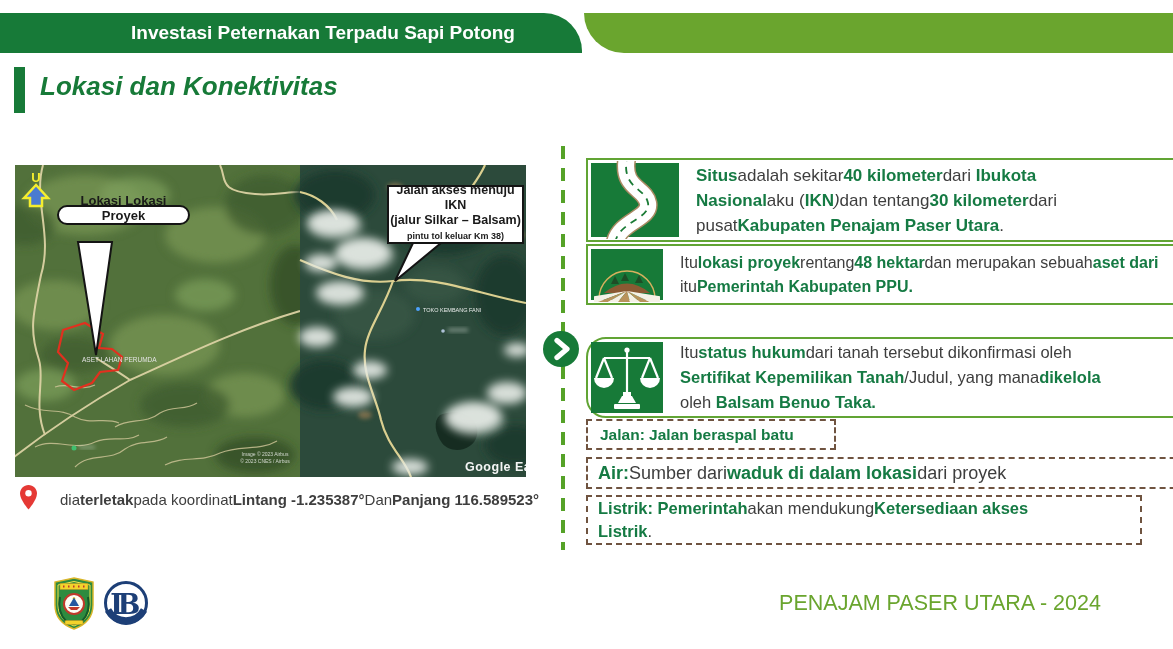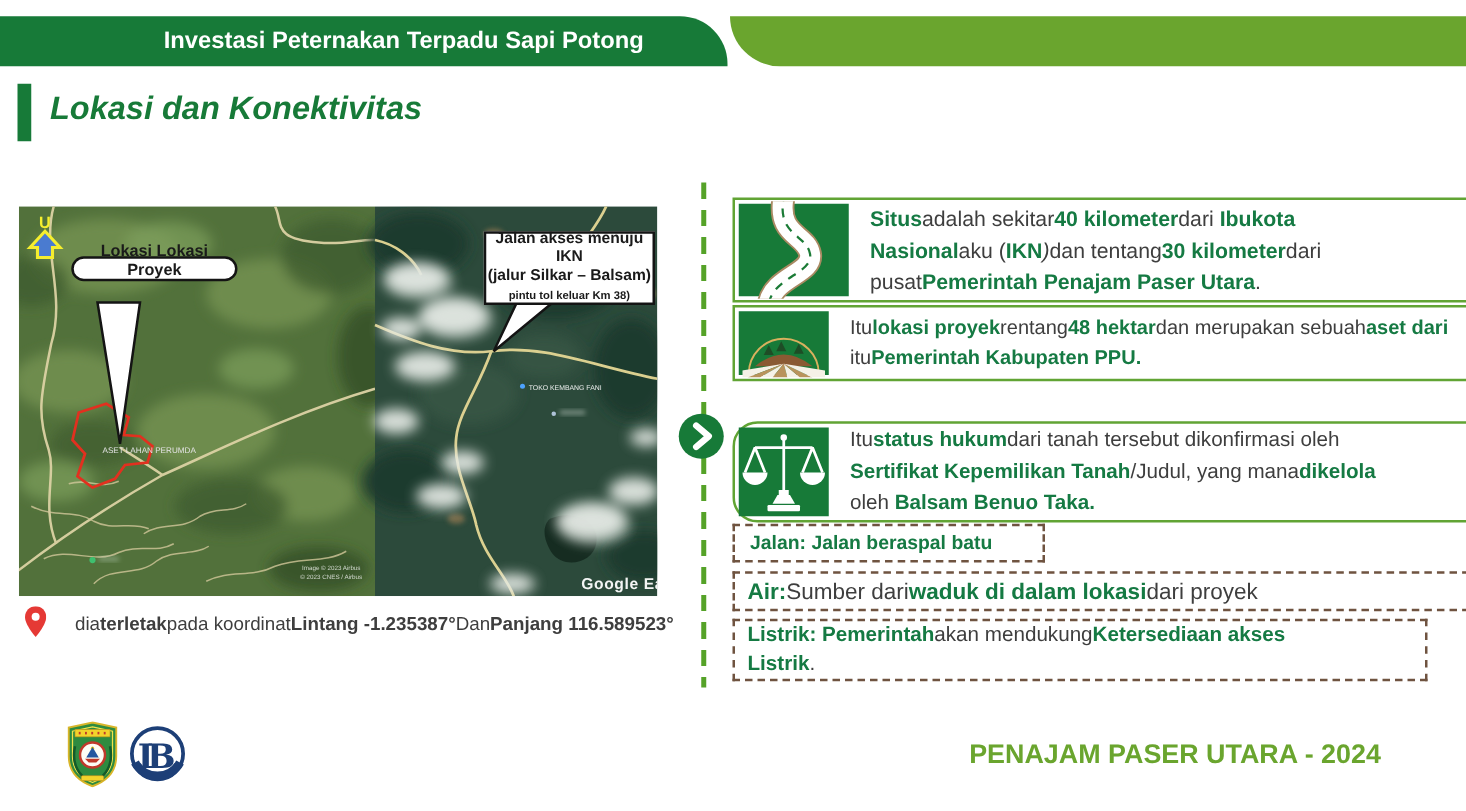--- a/index.html
+++ b/index.html
@@ -60,21 +60,21 @@
 
   
   .box-text span,.ubox span,.coord-text span{color:var(--text-dark);}
   span.gb{color:var(--text-green);font-weight:bold;}
   span.b{font-weight:bold;}
   span.it{font-style:italic;}
 
   
   .crest{left:52px;top:577px;} .bi{left:102px;top:577px;}
   .year{left:730px;top:591px;width:420px;text-align:center;font-size:21.5px;
-        font-weight:bold;color:var(--olive-green);}
+        font-weight:normal;color:var(--olive-green);}
 </style>
 </head>
 <body>
 
 <div id="slide">
 
   <div class="abs bar-dark">
     <div class="bar-title">Investasi Peternakan Terpadu Sapi Potong</div>
   </div>
   <div class="abs bar-light"></div>
@@ -222,21 +222,21 @@
   <div class="abs ibox" id="ibox1">
     <div class="icon-tile" style="width:88px">
       <svg width="88" height="78" viewBox="0 0 88 78">
         <path d="M 24,82 C 28,60 60,58 57,42 C 54,26 30,28 36,-4" fill="none" stroke="#a98a63" stroke-width="19"></path>
         <path d="M 24,82 C 28,60 60,58 57,42 C 54,26 30,28 36,-4" fill="none" stroke="#fff" stroke-width="16"></path>
         <path d="M 24,82 C 28,60 60,58 57,42 C 54,26 30,28 36,-4" fill="none" stroke="#1b7b36" stroke-width="1.8" stroke-dasharray="7 6"></path>
       </svg>
     </div>
     <div class="box-text"><div><span class="gb">Situs</span><span>adalah sekitar</span><span class="gb">40 kilometer</span><span>dari </span><span class="gb">Ibukota
 Nasional</span><span>aku (</span><span class="gb">IKN</span><span class="it">)</span><span>dan tentang</span><span class="gb">30 kilometer</span><span>dari
-pusat</span><span class="gb">Pemerintah Penajam Paser Utara</span><span>.</span></div></div>
+pusat</span><span class="gb">Kabupaten Penajam Paser Utara</span><span>.</span></div></div>
   </div>
 
   <div class="abs ibox" id="ibox2">
     <div class="icon-tile" style="width:72px">
       <svg width="66" height="55" viewBox="0 0 66 55">
         <path d="M 5,52 A 28,28 0 1 1 61,52" fill="none" stroke="#d8b05e" stroke-width="1.5"></path>
         <path d="M 10,46 Q 33,27 56,46 Z" fill="#8a5a33"></path>
         <g fill="#1e4d26">
             <path d="M 17,37 L 21,29 L 25,37 Z"></path>
             <path d="M 27,34 L 31,26 L 35,34 Z"></path>

